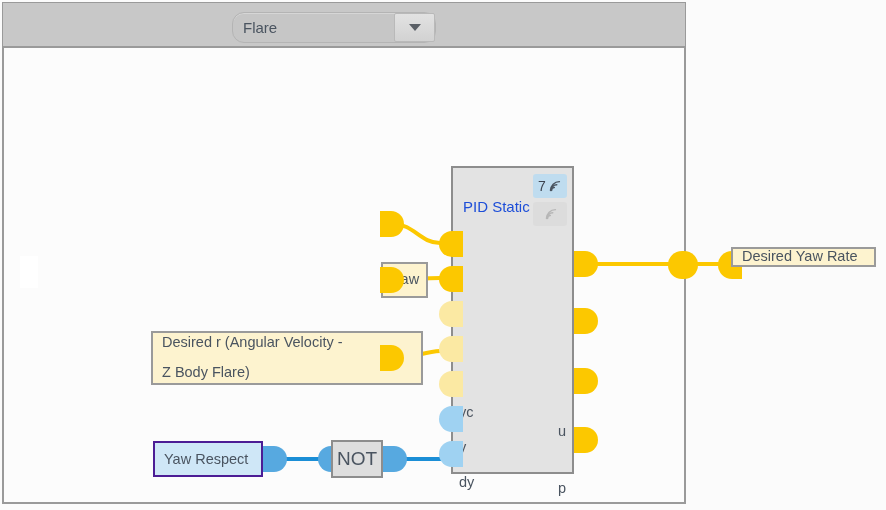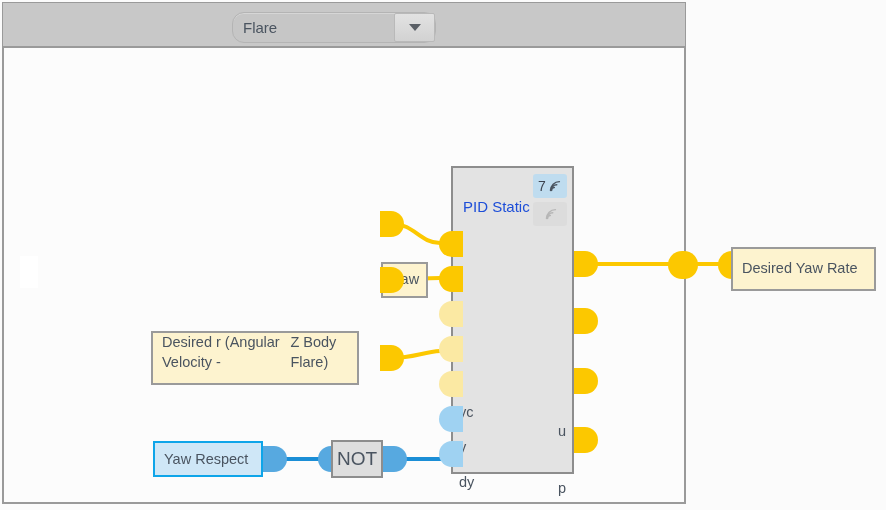--- a/index.html
+++ b/index.html
@@ -51,21 +51,21 @@
   
   #wires{position:absolute;left:0;top:0;width:886px;height:510px;pointer-events:none;}
 
   
   .node{position:absolute;box-sizing:border-box;display:flex;align-items:center;}
   .label-node{
     background:#fdf3cf;border:2px solid #9a9a9a;font-size:14.5px;color:#4a5460;
     padding:0 9px;line-height:1.35;
   }
   .bool-node{
-    background:#cfe7f7;border:2px solid #0ea5e9;font-size:14.5px;color:#4a5460;
+    background:#cfe7f7;border:2px solid #4c1d95;font-size:14.5px;color:#4a5460;
     padding:8px 9px;
   }
   .logic-node{
     background:#dedede;border:2px solid #8d8d8d;font-size:19px;color:#4a5460;
     justify-content:center;
   }
 
   
   .port{position:absolute;width:24px;height:26px;}
   .port.gold{background:#fcc800;}
@@ -135,21 +135,21 @@
     <path d="M 697 264 L 723 264" fill="none" stroke="#fcc800" stroke-width="4" stroke-linecap="round"></path>
   </svg>
 
   <span class="port gold right-cap" style="left:380px;top:211px;"></span>
 
   <div class="node label-node" id="n-yaw" style="left:333px;top:262px;width:47px;height:36px;margin-left:48px;">
     <span>Yaw</span>
   </div>
   <span class="port gold right-cap" style="left:380px;top:267px;"></span>
 
-  <div class="node label-node" id="n-desired-r" style="left:151px;top:331px;width:208px;height:54px;flex-direction:row;align-items:flex-start;justify-content:center;gap:10px;">
+  <div class="node label-node" id="n-desired-r" style="left:151px;top:331px;width:272px;height:54px;flex-direction:column;align-items:flex-start;justify-content:center;gap:10px;">
     <span class="multiline">Desired r (Angular Velocity -</span>
     <span class="multiline">Z Body Flare)</span>
   </div>
   <span class="port gold right-cap" style="left:380px;top:345px;"></span>
 
   <div class="node bool-node" id="n-yaw-respect" style="left:153px;top:441px;width:110px;height:36px;">
     <span>Yaw Respect</span>
   </div>
   <span class="port blue right-cap" style="left:263px;top:446px;"></span>
 
@@ -208,17 +208,17 @@
   <span class="port blue left-cap" style="left:439px;top:441px;background:#9fd2f2;"></span>
 
   <span class="port gold right-cap" style="left:574px;top:251px;"></span>
   <span class="port gold right-cap" style="left:574px;top:308px;"></span>
   <span class="port gold right-cap" style="left:574px;top:368px;"></span>
   <span class="port gold right-cap" style="left:574px;top:427px;"></span>
 
   <span class="port gold full" style="left:668px;top:251px;width:30px;height:28px;border-radius:16px;"></span>
 
   <span class="port gold left-cap" style="left:718px;top:251px;height:28px;"></span>
-  <div class="node label-node" id="n-desired-yaw-rate" style="left:731px;top:247px;width:145px;height:44px;">
+  <div class="node label-node" id="n-desired-yaw-rate" style="left:731px;top:247px;width:145px;height:20px;">
     <span>Desired Yaw Rate</span>
   </div>
 
 </div>
 
 </body></html>

